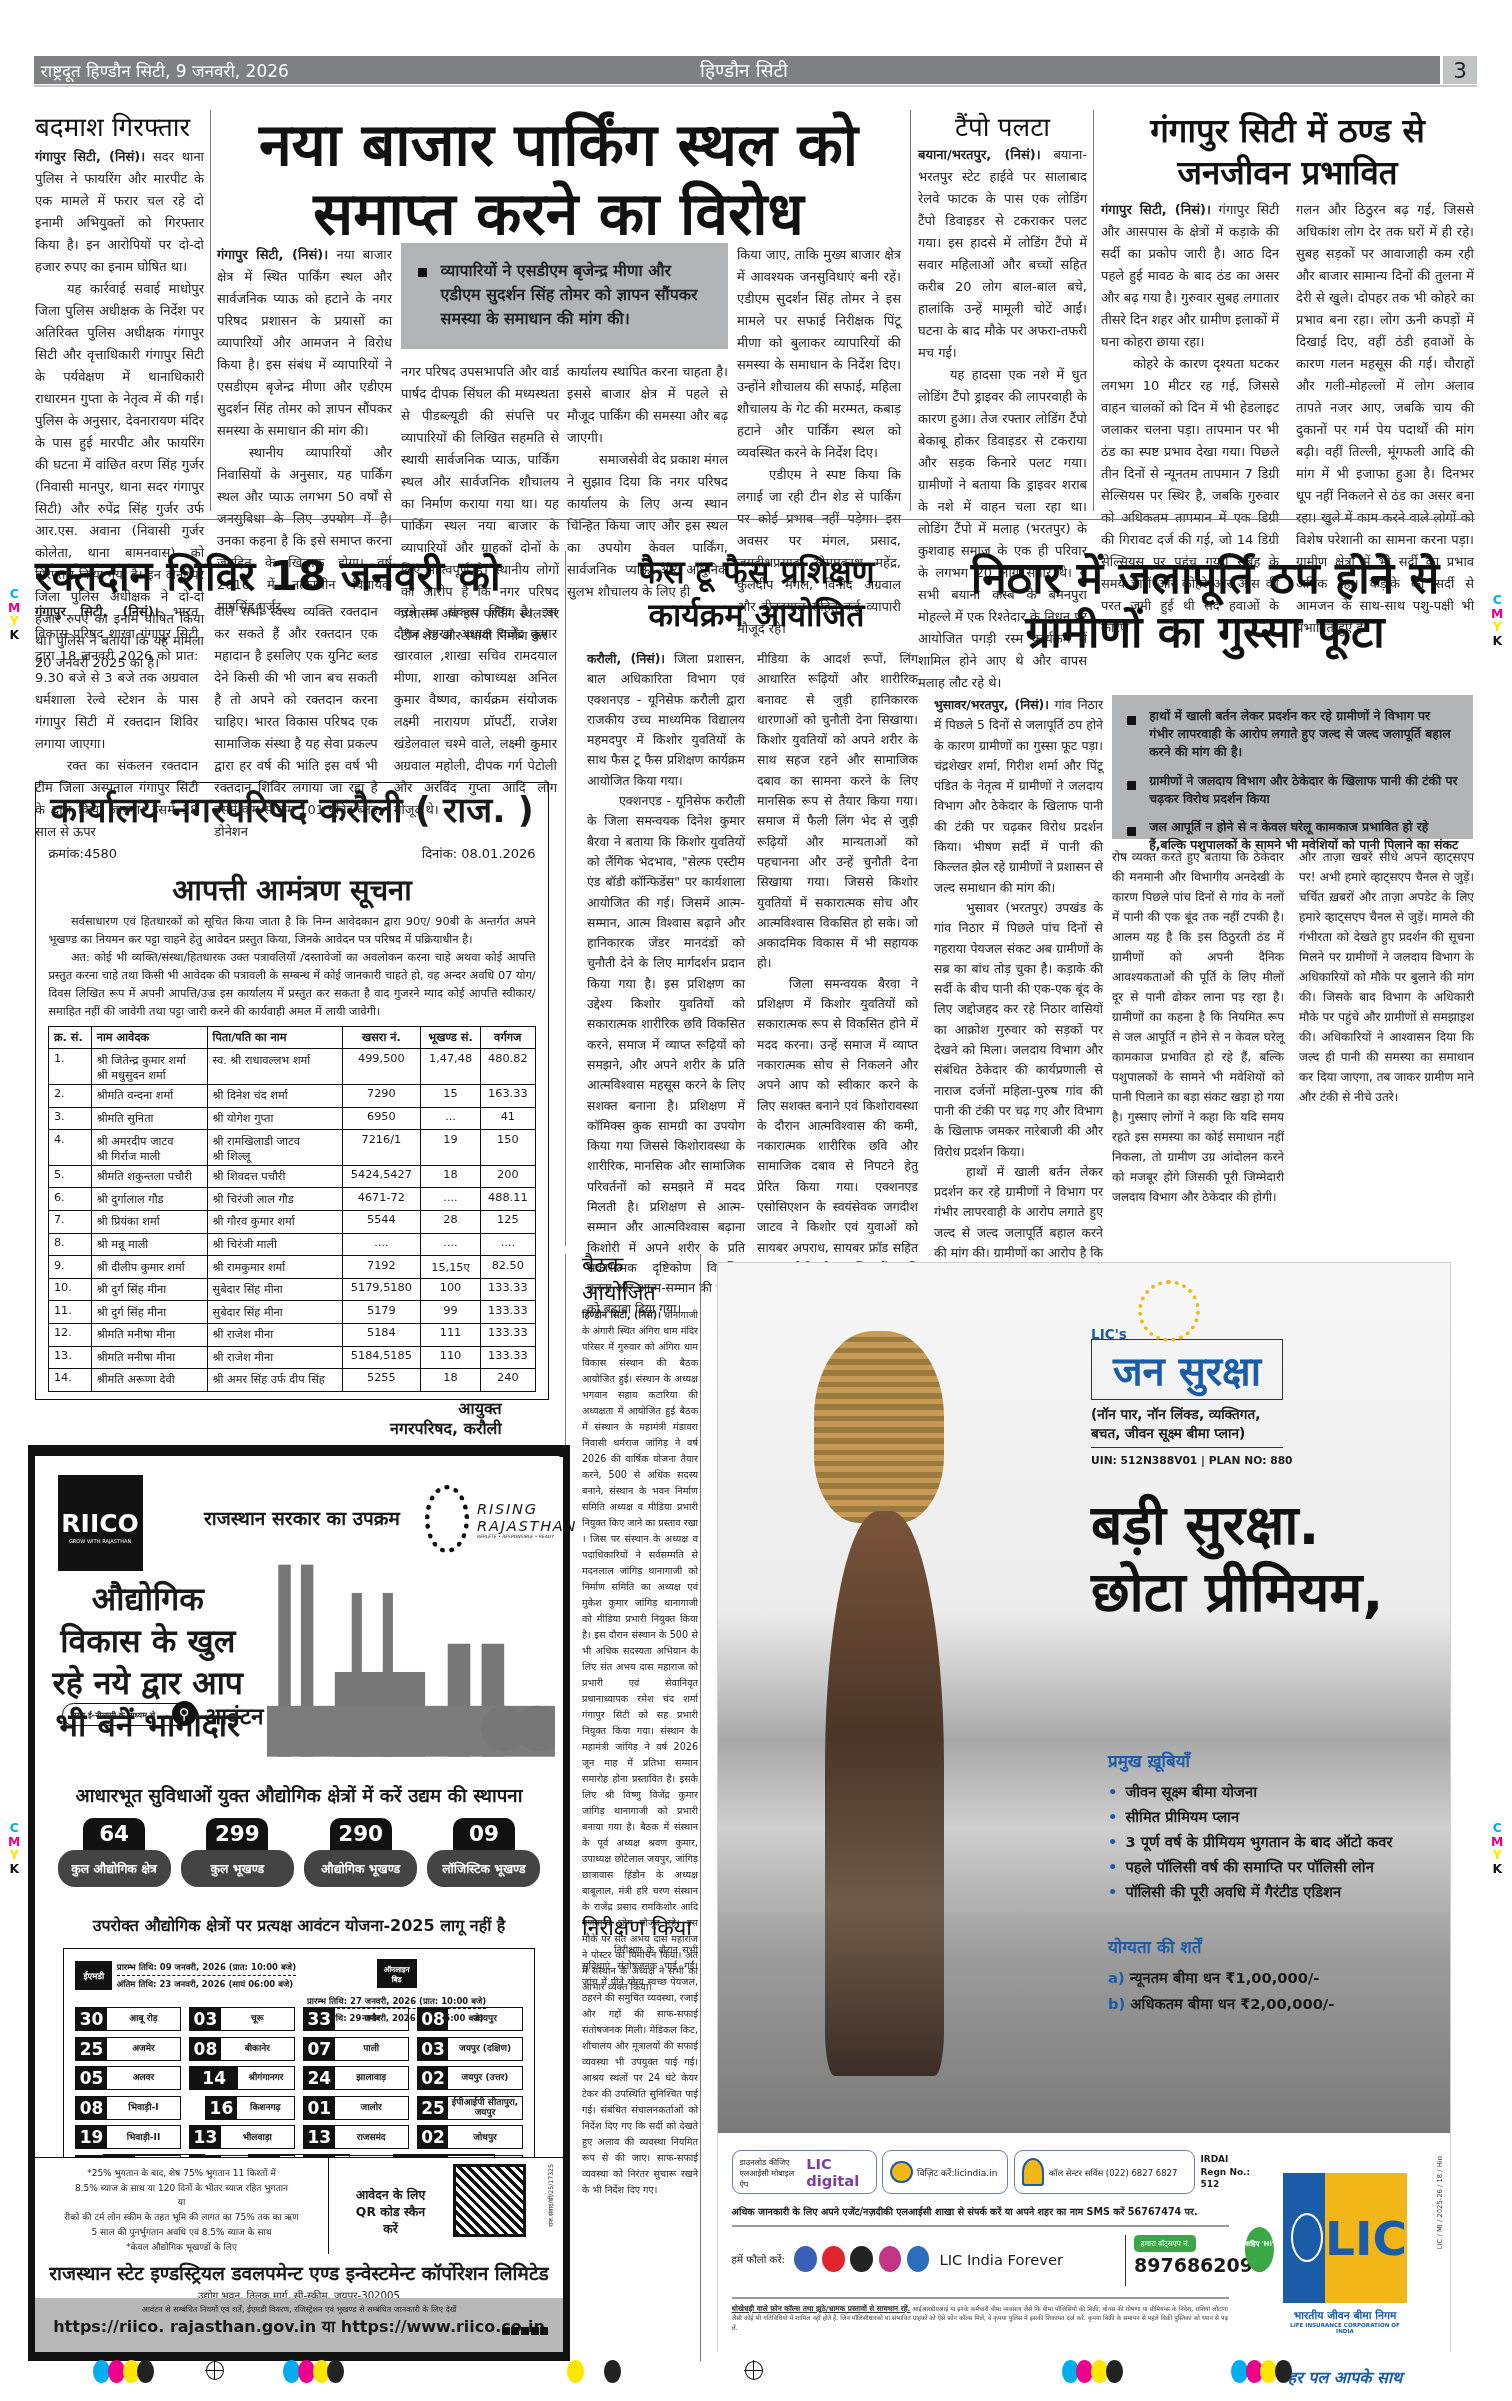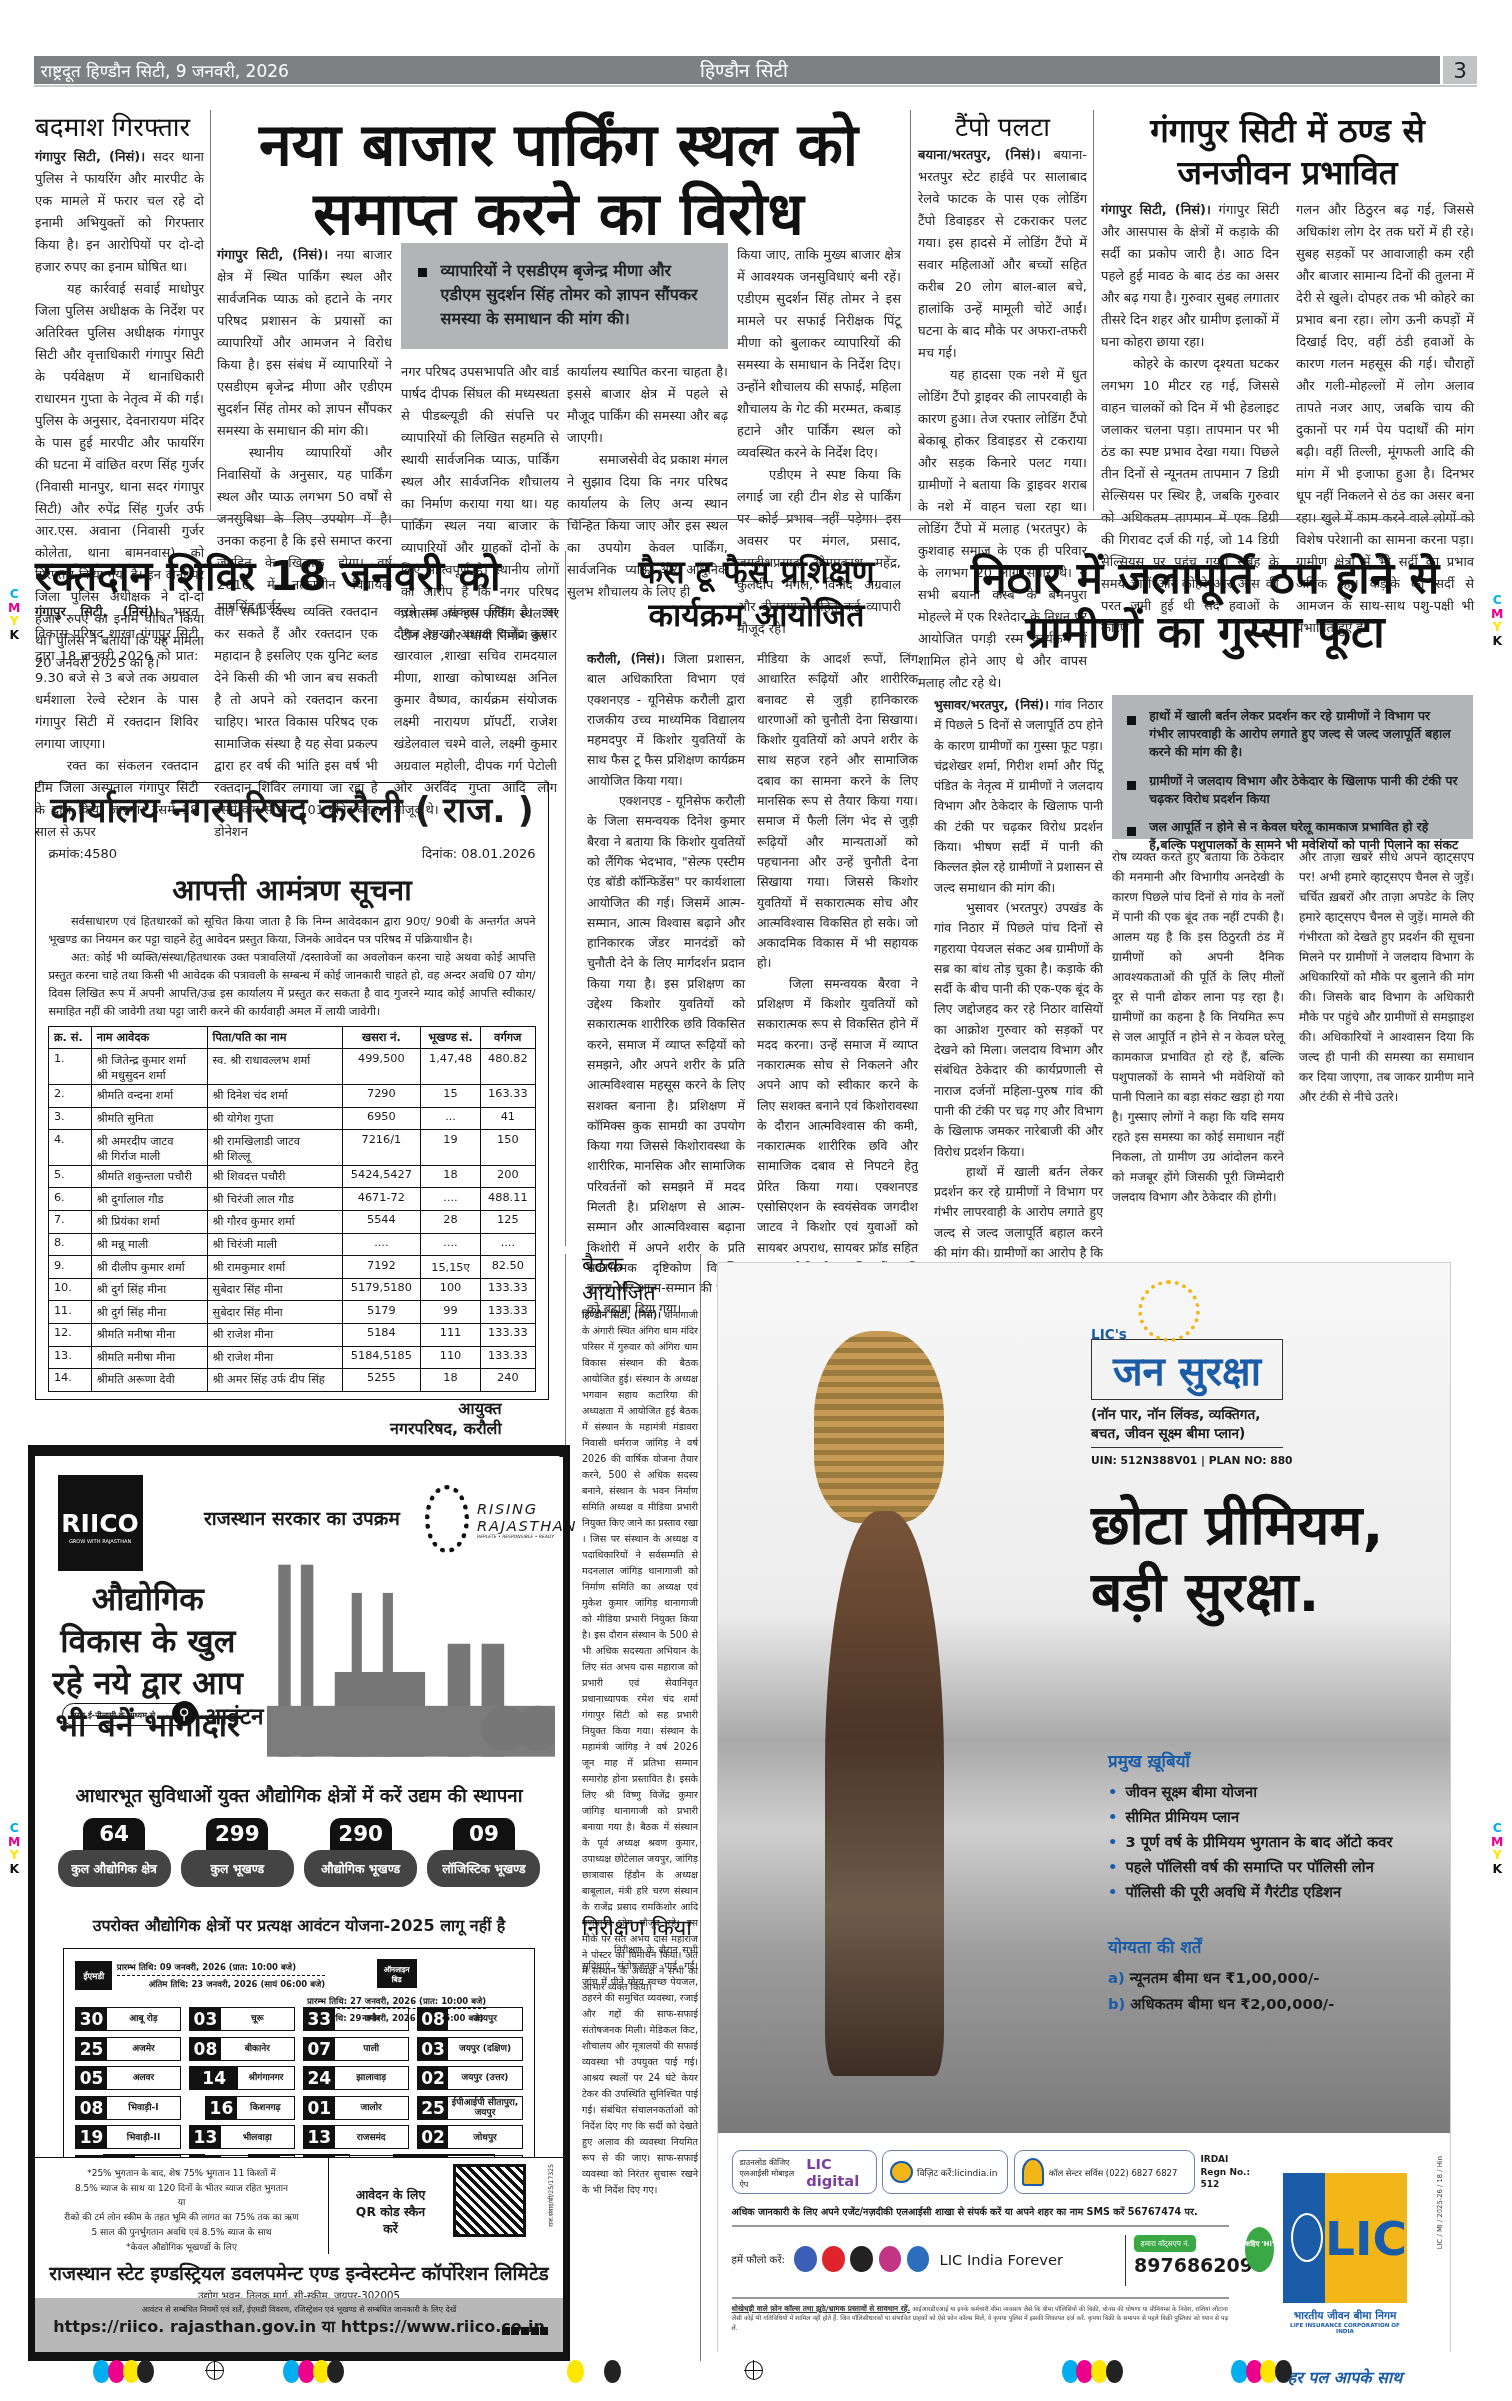--- a/index.html
+++ b/index.html
@@ -421,21 +421,21 @@
       <div style="background:#111; color:#fff; font-size:21.5px; font-weight:900; width:62px; margin:0 auto; border-radius:10.2px 10.2px 0 0; padding:3.4px 0;">09</div>
       <div style="background:#444; color:#fff; font-size:12.4px; font-weight:bold; border-radius:17px; padding:10.2px 2.3px;">लॉजिस्टिक भूखण्ड</div>
     </div>
   </div>
   <div class="abs" style="left:0; right:0; top:457px; text-align:center; font-size:16px; font-weight:900;">उपरोक्त औद्योगिक क्षेत्रों पर प्रत्यक्ष आवंटन योजना-2025 लागू नहीं है</div>
   <div class="abs" style="left:28px; right:28px; top:491px; height:232px; border:1.7px solid #111;">
     <div class="abs" style="left:11.3px; top:10.2px; display:flex; gap:4.5px; align-items:center; font-size:8.5px; font-weight:bold;">
       <div style="background:#111; color:#fff; padding:9px 4.5px; width:37px; text-align:center;">ईएमडी</div>
       <div>
           <div style="border-bottom:1.1px dashed #111; padding:2.3px 0;">प्रारम्भ तिथि: 09 जनवरी, 2026 (प्रात: 10:00 बजे)</div>
-          <div style="padding:2.3px 0;margin-left:32px;">अंतिम तिथि: 23 जनवरी, 2026 (सायं 06:00 बजे)</div>
+          <div style="padding:2.3px 0;">अंतिम तिथि: 23 जनवरी, 2026 (सायं 06:00 बजे)</div>
         </div>
     </div>
     <div class="abs" style="left:243px; top:10.2px; display:flex; gap:4.5px; align-items:center; font-size:8.5px; font-weight:bold;flex-direction:column;">
       <div style="background:#111; color:#fff; padding:4.5px 3.4px; width:40px; text-align:center; font-size:7.3px;">ऑनलाइन बिड</div>
       <div>
           <div style="border-bottom:1.1px dashed #111; padding:2.3px 0;">प्रारम्भ तिथि: 27 जनवरी, 2026 (प्रात: 10:00 बजे)</div>
           <div style="padding:2.3px 0;">अंतिम तिथि: 29 जनवरी, 2026 (सायं 05:00 बजे)</div>
         </div>
     </div>
     <div id="riico-grid" class="abs" style="left:11.3px; right:11.3px; top:58px; display:grid; grid-template-columns:repeat(4,1fr); column-gap:8px; row-gap:5.6px;">
@@ -597,22 +597,22 @@
 
   <div class="abs" style="left:373px; top:17px; width:350px;">
     <div style="display:flex; align-items:flex-end; gap:11.3px;">
       <div style="font-size:13.6px; font-weight:bold; color:#1b5ca8;">LIC's</div>
       <div style="width:62px; height:62px; border-radius:50%; border:4.5px dotted #f2b619;"></div>
     </div>
     <div style="border:1.1px solid #333; width:192px; text-align:center; font-size:40px; font-weight:bold; color:#1b5ca8; padding:2.3px 0; margin-top:-3.4px;">जन सुरक्षा</div>
     <div style="font-size:13.6px; line-height:19px; font-weight:bold; margin-top:4.5px; width:192px; border-bottom:1.1px solid #333; padding-bottom:4.5px;">(नॉन पार, नॉन लिंक्ड, व्यक्तिगत, बचत, जीवन सूक्ष्म बीमा प्लान)</div>
     <div style="font-size:10.7px; font-weight:bold; margin-top:5.6px;">UIN: 512N388V01 | PLAN NO: 880</div>
     <div style="font-size:55px; font-weight:900; line-height:67px; margin-top:25px; color:#111;">
+      <div>बड़ी सुरक्षा.</div>
       <div>छोटा प्रीमियम,</div>
-      <div>बड़ी सुरक्षा.</div>
     </div>
   </div>
 
   <div class="abs" style="left:390px; top:486px;">
     <div style="font-size:17px; font-weight:bold; color:#1b5ca8; margin-bottom:6.8px;">प्रमुख ख़ूबियाँ</div>
     <div style="font-size:14.7px; font-weight:bold; line-height:25px;"><span style="color:#1b5ca8; margin-right:8px;">•</span><span>जीवन सूक्ष्म बीमा योजना</span></div>
     <div style="font-size:14.7px; font-weight:bold; line-height:25px;"><span style="color:#1b5ca8; margin-right:8px;">•</span><span>सीमित प्रीमियम प्लान</span></div>
     <div style="font-size:14.7px; font-weight:bold; line-height:25px;"><span style="color:#1b5ca8; margin-right:8px;">•</span><span>3 पूर्ण वर्ष के प्रीमियम भुगतान के बाद ऑटो कवर</span></div>
     <div style="font-size:14.7px; font-weight:bold; line-height:25px;"><span style="color:#1b5ca8; margin-right:8px;">•</span><span>पहले पॉलिसी वर्ष की समाप्ति पर पॉलिसी लोन</span></div>
     <div style="font-size:14.7px; font-weight:bold; line-height:25px;"><span style="color:#1b5ca8; margin-right:8px;">•</span><span>पॉलिसी की पूरी अवधि में गैरंटीड एडिशन</span></div>

